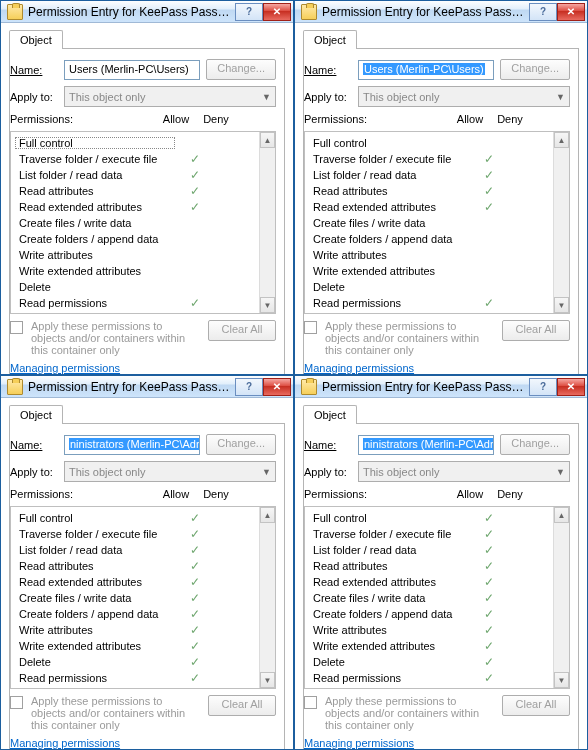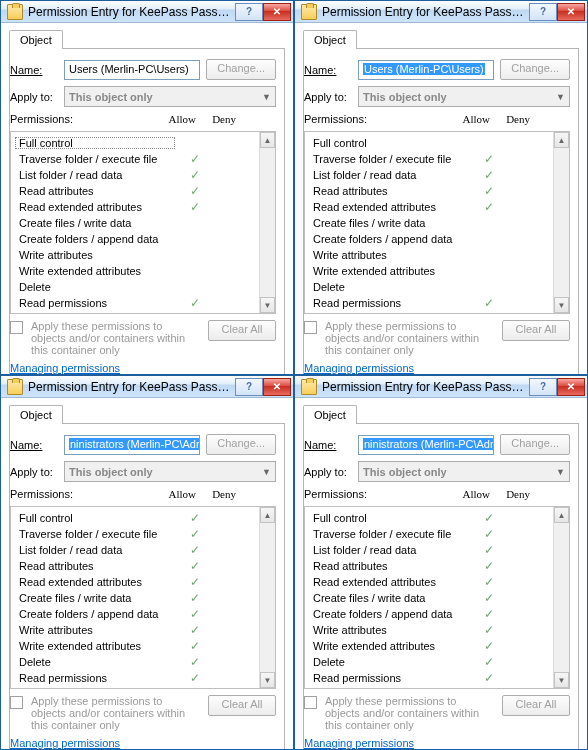--- a/index.html
+++ b/index.html
@@ -132,26 +132,25 @@
   }
   .btn.dis { color:#a0a0a0; }
   .dropdown {
     flex:1;
     border:1px solid #adadad;
     background:#f0f0f0;
     height:21px;
     display:flex; align-items:center;
     padding:0 4px; color:#888;
     justify-content:space-between;
-    font-weight:bold;
   }
   .dropdown .arrow { font-size:9px; color:#666; }
   .perm-head { display:flex; }
   .perm-head .pcol { flex:1; }
-  .perm-head .acol, .perm-head .dcol, .perm-head .scol { width:40px; text-align:right;font-family:Liberation Serif, serif; }
+  .perm-head .acol, .perm-head .dcol, .perm-head .scol { width:40px; text-align:center; }
   .perm-list {
     border:1px solid #bfbfbf;
     flex:1;
     overflow:hidden;
     display:flex;
   }
   .perm-scroll {
     flex:1;
     padding:3px 4px;
     display:flex; flex-direction:column; gap:1px;

